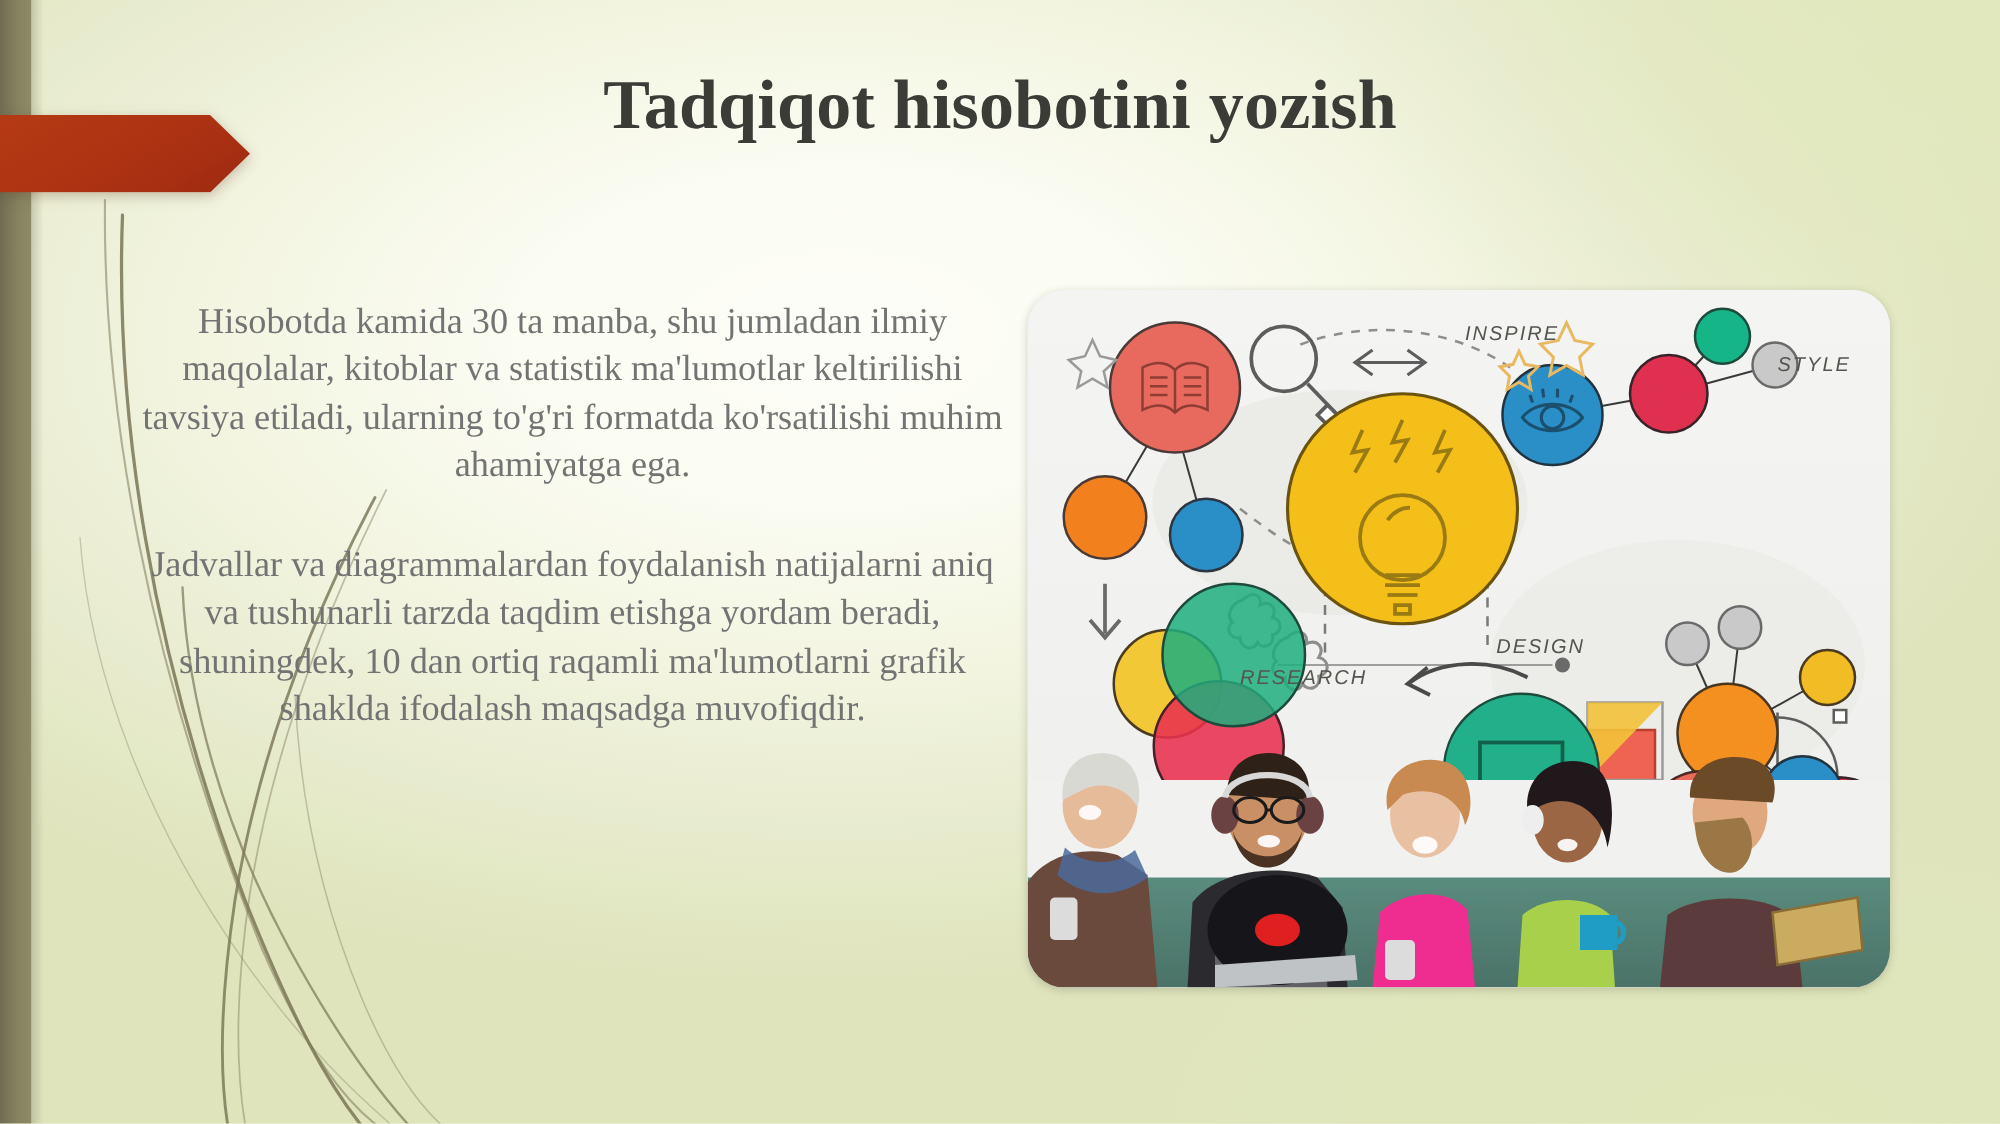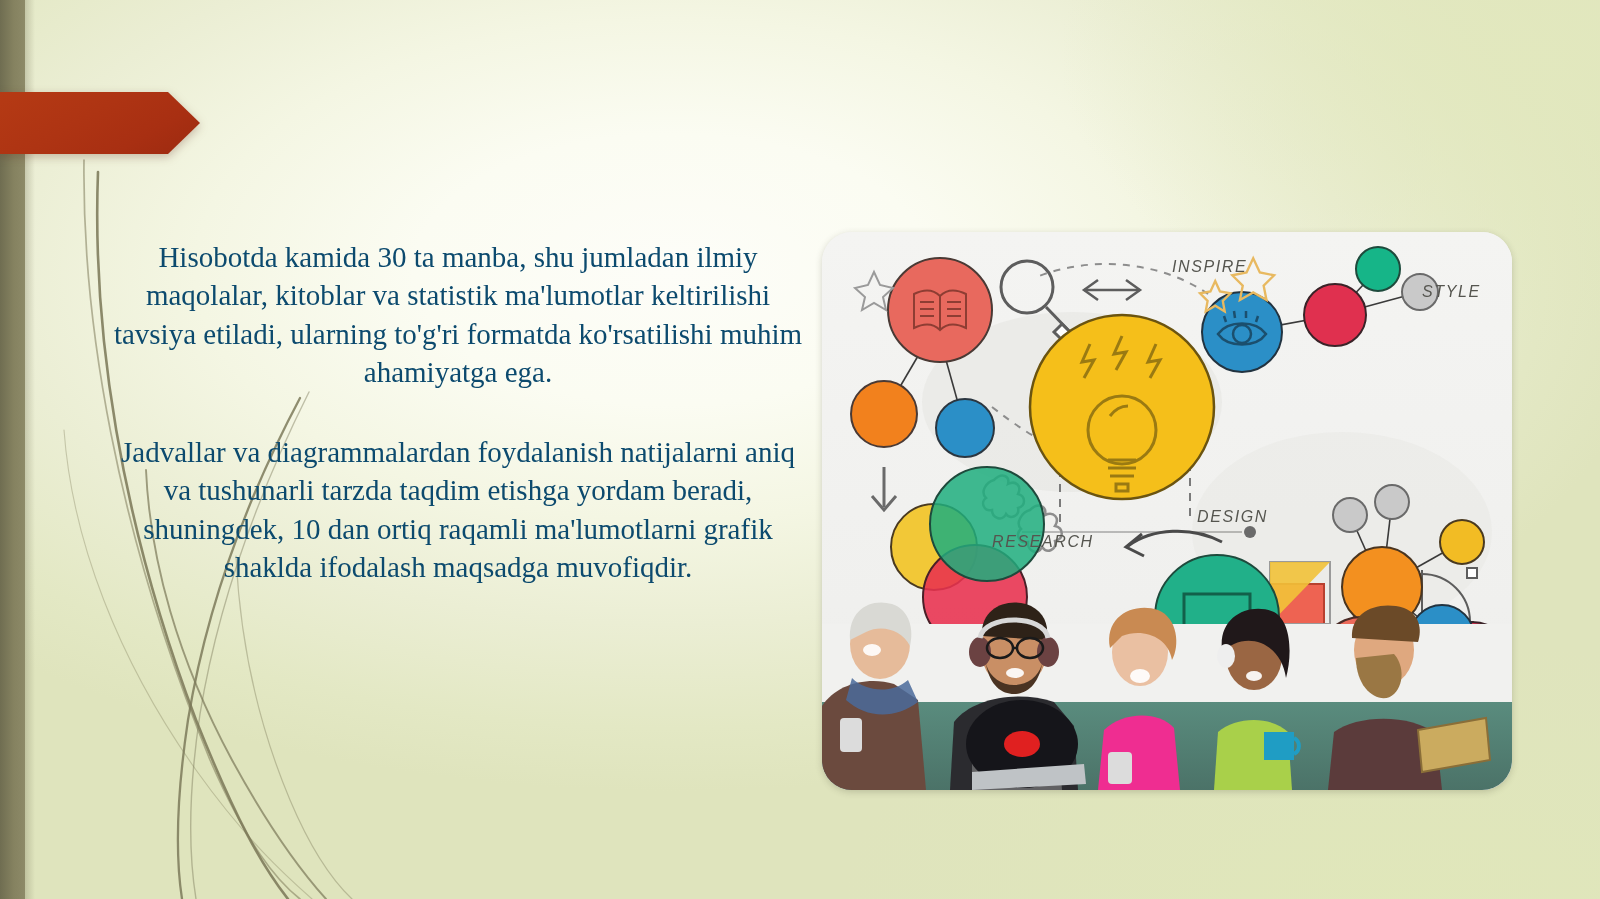--- a/index.html
+++ b/index.html
@@ -100,21 +100,21 @@
   
   .body-col {
     position: absolute;
     left: 108px;
     top: 238px;
     width: 700px;
     text-align: center;
     font-family: "Liberation Serif", serif;
     font-size: 29px;
     line-height: 1.32;
-    color: #0c4a6e;
+    color: #737373;
   }
   .body-col p { margin: 0; }
   .body-col p + p { margin-top: 42px; }
 
   
   .illus {
     position: absolute;
     left: 822px;
     top: 232px;
     width: 690px;
@@ -147,20 +147,21 @@
       <path d="M146 470 C 150 560, 178 660, 232 760 C 268 826, 300 870, 326 899" stroke-width="1.9" opacity=".72"></path>
       <path d="M64 430 C 72 540, 118 660, 196 770 C 246 840, 286 876, 312 899" stroke-width="1.1" opacity=".35"></path>
       <path d="M236 556 C 240 640, 258 724, 290 800 C 312 852, 334 882, 352 899" stroke-width="1.2" opacity=".4"></path>
     </g>
   </svg>
 
   <div class="chevron-wrap">
     <div class="chevron"></div>
   </div>
 
+  <div class="title">Tadqiqot hisobotini yozish</div>
 
   <div class="body-col">
     <p>Hisobotda kamida 30 ta manba, shu jumladan ilmiy maqolalar, kitoblar va statistik ma'lumotlar keltirilishi tavsiya etiladi, ularning to'g'ri formatda ko'rsatilishi muhim ahamiyatga ega.</p>
     <p>Jadvallar va diagrammalardan foydalanish natijalarni aniq va tushunarli tarzda taqdim etishga yordam beradi, shuningdek, 10 dan ortiq raqamli ma'lumotlarni grafik shaklda ifodalash maqsadga muvofiqdir.</p>
   </div>
 
   <div class="illus">
     <svg width="690" height="558" viewBox="0 0 690 558">
       <defs>
         <clipPath id="frame">

